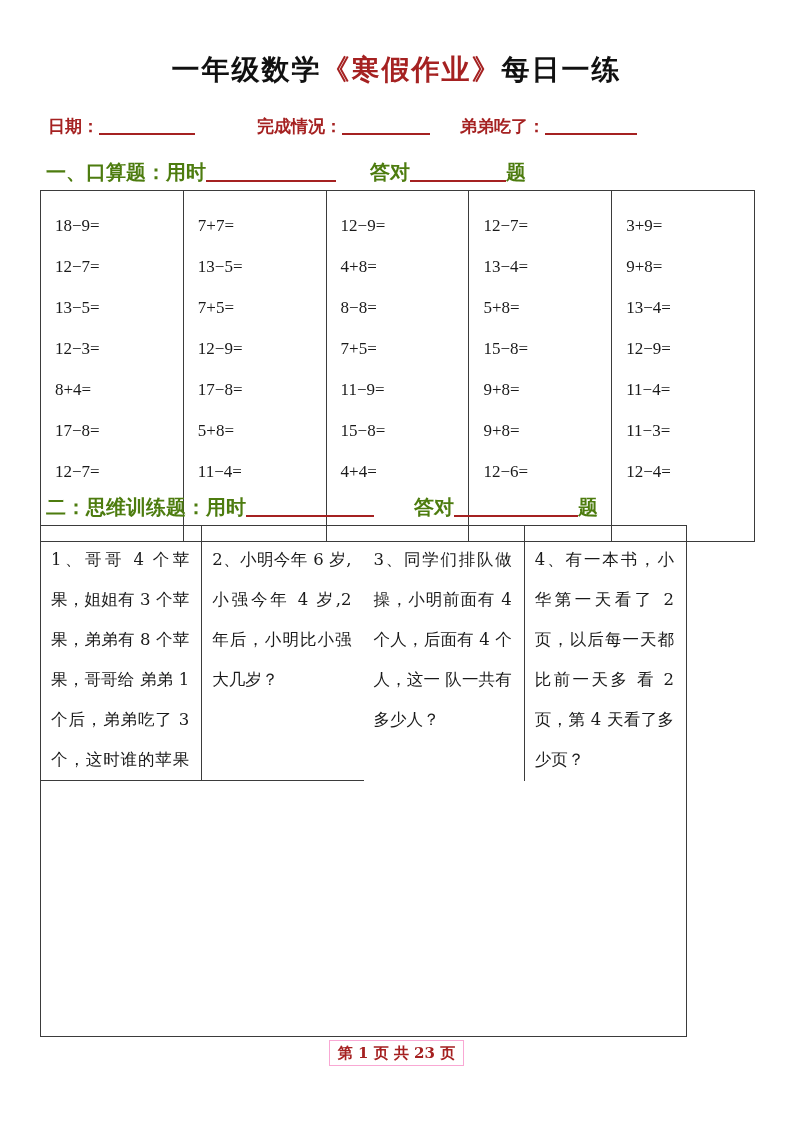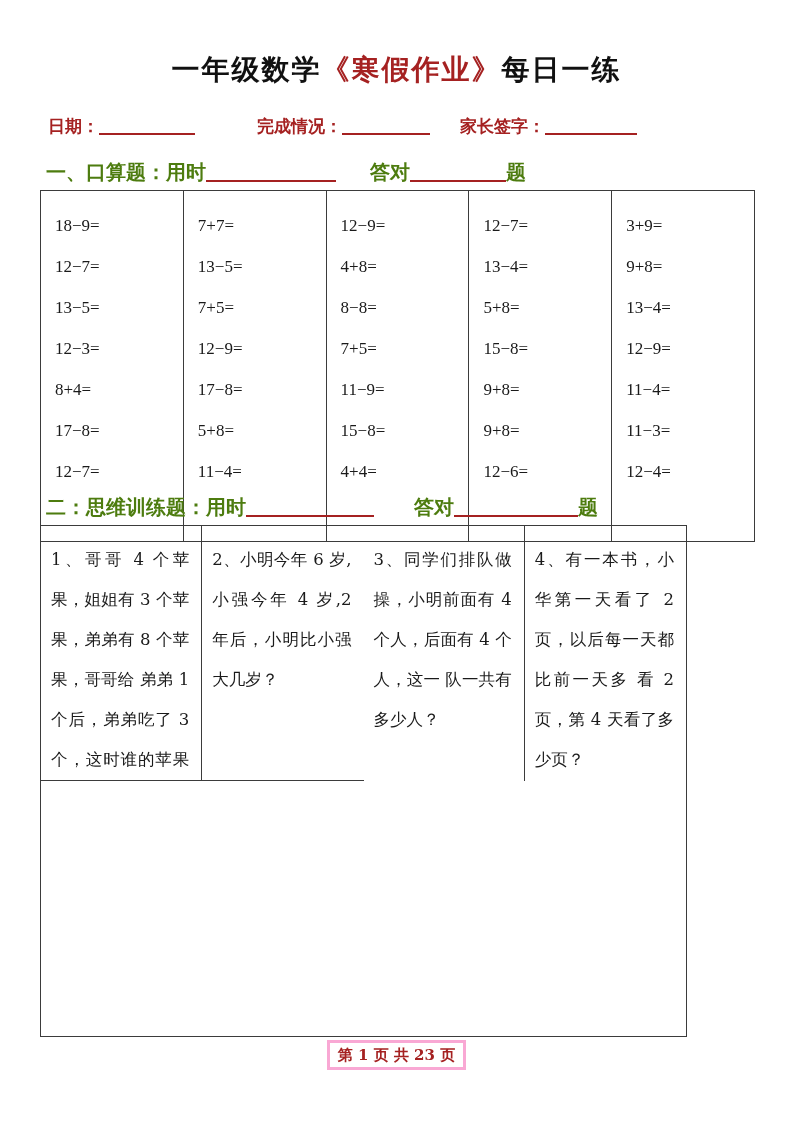--- a/index.html
+++ b/index.html
@@ -148,41 +148,41 @@
   
   .footer {
     position: absolute;
     left: 0;
     top: 1040px;
     width: 793px;
     text-align: center;
   }
   .footer-box {
     display: inline-block;
-    border: 3px solid #f9a8d4;
+    border: 1px solid #f9a8d4;
     color: #a52121;
     font-size: 15px;
     line-height: 20px;
     padding: 2px 8px;
     font-weight: 700;
     white-space: nowrap;
     font-family: "DejaVu Serif", "Liberation Serif", serif;
   }
 </style>
 </head>
 <body>
 
 <div class="page">
 
   <div class="title">
     <span class="black">一年级数学</span><span class="red">《寒假作业》</span><span class="black">每日一练</span>
   </div>
 
   <div class="inforow">
-    <span class="seg">日期：</span><span class="blank b-date"></span><span class="gap-a"></span><span class="seg">完成情况：</span><span class="blank b-done"></span><span class="gap-b"></span><span class="seg">家长签字：</span><span class="blank b-sign"></span>
+    <span class="seg">日期：</span><span class="blank b-date"></span><span class="gap-a"></span><span class="seg">完成情况：</span><span class="blank b-done"></span><span class="gap-b"></span><span class="seg">弟弟吃了：</span><span class="blank b-sign"></span>
   </div>
 
   <div class="sec-head" id="sec1">
     <span>一、口算题：</span><span>用时</span><span class="blank b-time1"></span><span class="sp1"></span><span>答对</span><span class="blank b-cnt1"></span><span>题</span>
   </div>
 
   <div class="calc-table" id="calc-table">
       <div class="calc-col">
         <div class="calc-cell">18−9=</div>
         <div class="calc-cell">12−7=</div>

